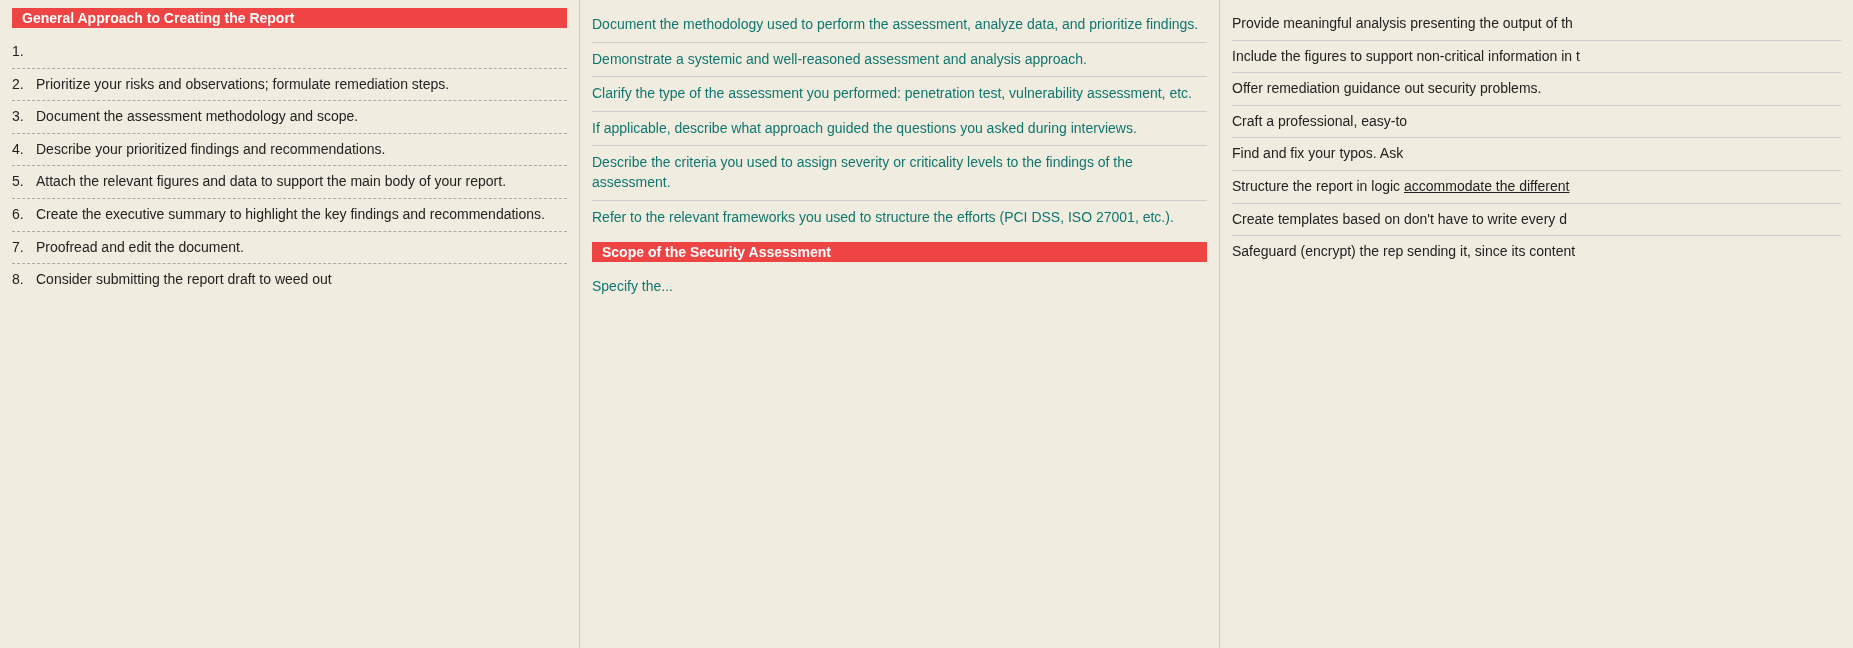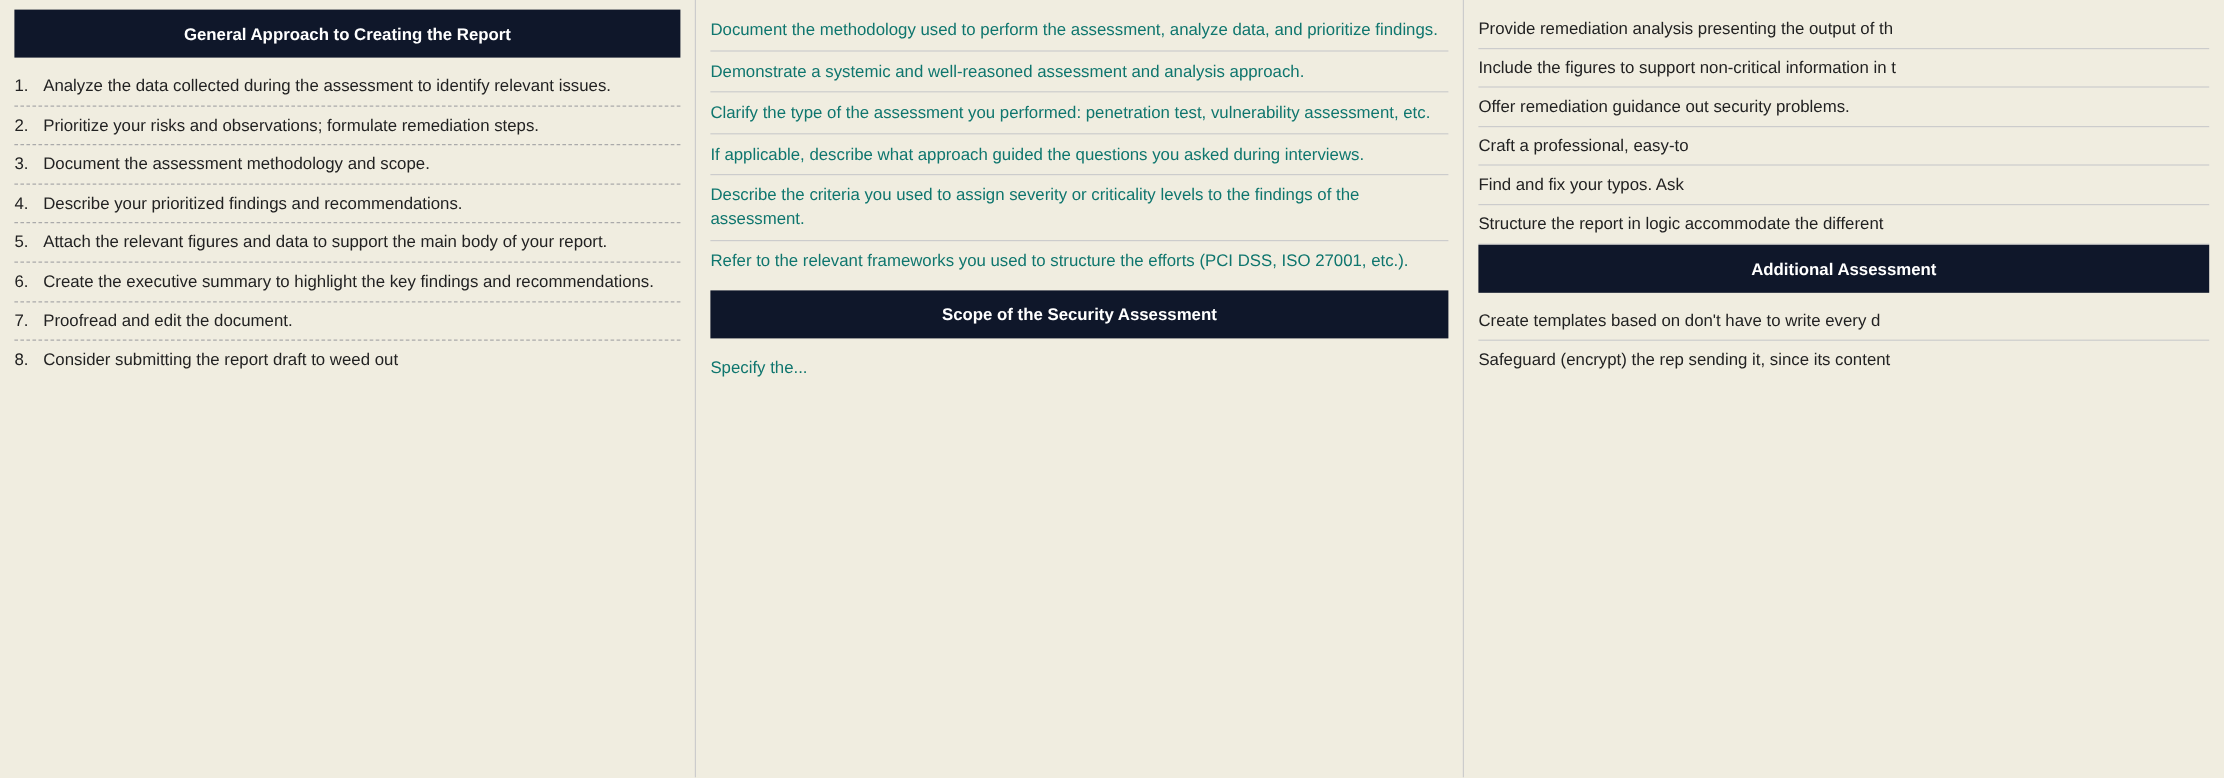--- a/index.html
+++ b/index.html
@@ -29,27 +29,26 @@
       padding: 8px 12px;
       border-right: 1px solid #ccc;
       overflow: hidden;
     }
 
     .column:last-child {
       border-right: none;
     }
 
     .section-header {
-      background: #0f172a;
+      background: #ef4444;
       color: #ffffff;
       font-weight: bold;
       font-size: 14px;
-      padding: 12px 10px;
+      padding: 2px 10px;
       margin-bottom: 8px;
-      text-align: center;
     }
 
     .numbered-list {
       list-style: none;
       padding: 0;
       margin: 0;
     }
 
     .numbered-list li {
       display: flex;
@@ -90,20 +89,21 @@
       border-bottom: 1px solid #ccc;
       line-height: 1.4;
       color: #222;
     }
 
     .right-col-item:last-child {
       border-bottom: none;
     }
 
     .underlined {
+      text-decoration: underline;
     }
 
     .col1 {
       width: 580px;
       flex: 0 0 580px;
     }
 
     .col2 {
       width: 640px;
       flex: 0 0 640px;
@@ -116,21 +116,20 @@
 </head>
 <body>
 
 <div class="page-container">
 
   <div class="column col1">
     <div class="section-header">General Approach to Creating the Report</div>
     <ul class="numbered-list">
     <li>
           <span class="list-number">1.</span>
-          <span class="list-text">Analyze the data collected during the assessment to identify relevant issues.</span>
         </li>
         <li>
           <span class="list-number">2.</span>
           <span class="list-text">Prioritize your risks and observations; formulate remediation steps.</span>
         </li>
         <li>
           <span class="list-number">3.</span>
           <span class="list-text">Document the assessment methodology and scope.</span>
         </li>
         <li>
@@ -164,24 +163,23 @@
         <div class="para-block">If applicable, describe what approach guided the questions you asked during interviews.</div>
         <div class="para-block">Describe the criteria you used to assign severity or criticality levels to the findings of the assessment.</div>
         <div class="para-block">Refer to the relevant frameworks you used to structure the efforts (PCI DSS, ISO 27001, etc.).</div>
       </div>
     <div class="section-header" style="margin-top: 8px;">Scope of the Security Assessment</div>
     <div class="para-block">Specify the...</div>
   </div>
 
   <div class="column col3">
     <div id="col3-items">
-        <div class="right-col-item">Provide remediation analysis presenting the output of th</div>
+        <div class="right-col-item">Provide meaningful analysis presenting the output of th</div>
         <div class="right-col-item">Include the figures to support non-critical information in t</div>
         <div class="right-col-item">Offer remediation guidance out security problems.</div>
         <div class="right-col-item">Craft a professional, easy-to</div>
         <div class="right-col-item">Find and fix your typos. Ask</div>
         <div class="right-col-item">Structure the report in logic <span class="underlined">accommodate the different</span></div>
-        <div class="section-header">Additional Assessment</div>
         <div class="right-col-item">Create templates based on don't have to write every d</div>
         <div class="right-col-item">Safeguard (encrypt) the rep sending it, since its content</div>
       </div>
   </div>
 </div>
 
 </body></html>

